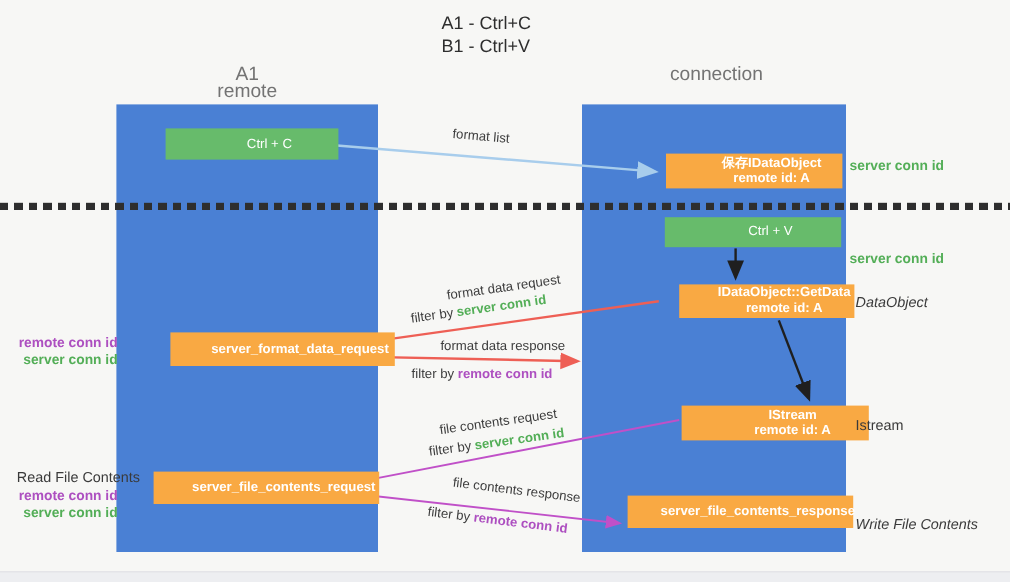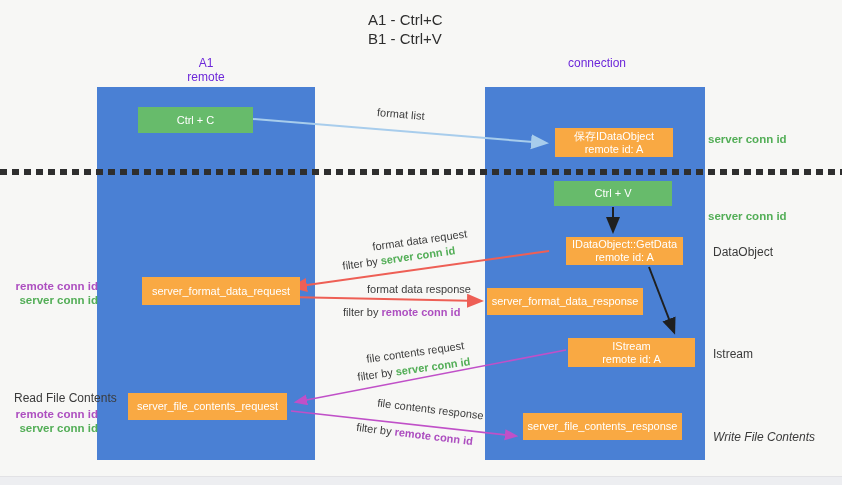--- a/index.html
+++ b/index.html
@@ -1,33 +1,33 @@
 <!DOCTYPE html>
 <html><head>
 <meta charset="utf-8">
 <style>
   html,body{margin:0;padding:0;background:#f7f7f5;}
   .stage{
     position:relative;width:842px;height:485px;overflow:hidden;
     font-family:"Liberation Sans",sans-serif;background:#f7f7f5;color:#3a3a3a;
   }
   .title{position:absolute;left:368px;top:10px;font-size:15px;line-height:19px;color:#2e2e2e;white-space:nowrap;}
-  .col-header{position:absolute;width:120px;text-align:center;font-size:12px;line-height:14px;color:#6d28d9;}
+  .col-header{position:absolute;width:120px;text-align:center;font-size:16px;line-height:14px;color:#737373;}
   .column{position:absolute;top:87px;height:373px;background:#4a80d4;}
   .col-left{left:97px;width:218px;}
   .col-right{left:485px;width:220px;}
   .dotted-line{
     position:absolute;left:0;top:169px;width:842px;height:6px;z-index:4;
     background:repeating-linear-gradient(to right,#2e2e2e 0 7px,transparent 7px 12px);
   }
   .arrows{position:absolute;left:0;top:0;z-index:3;pointer-events:none;}
   .box{position:absolute;z-index:5;display:flex;flex-direction:column;align-items:center;justify-content:center;
-       color:#fff;font-size:11px;line-height:13px;text-align:center;white-space:nowrap;}
+       color:#fff;font-size:11px;line-height:13px;text-align:center;white-space:nowrap;padding-left:29px;}
   .green{background:#67bb6b;}
-  .orange{background:#f9a943;}
+  .orange{background:#f9a943;font-weight:bold;}
   .lbl{position:absolute;z-index:6;font-size:11px;color:#3d3d3d;white-space:nowrap;}
   .green-id{color:#53ae57;font-weight:bold;}
   .purple-id{color:#ad4fc0;font-weight:bold;}
   .side{font-size:12px;color:#3a3a3a;}
   .right-align{text-align:right;}
   .bottom-strip{position:absolute;left:0;bottom:0;width:842px;height:8px;background:#edeef1;border-top:1px solid #e2e2e5;z-index:7;}
 </style>
 </head>
 <body>
 
@@ -90,23 +90,20 @@
 
   <div class="box orange" style="left:566px;top:237px;width:117px;height:28px;">
     <span>IDataObject::GetData</span>
     <span>remote id: A</span>
   </div>
 
   <div class="box orange" style="left:128px;top:277px;width:158px;height:28px;margin-left:14px;">
     <span>server_format_data_request</span>
   </div>
 
-  <div class="box orange" style="left:487px;top:288px;width:156px;height:27px;">
-    <span>server_format_data_response</span>
-  </div>
 
   <div class="box orange" style="left:568px;top:338px;width:127px;height:29px;">
     <span>IStream</span>
     <span>remote id: A</span>
   </div>
 
   <div class="box orange" style="left:128px;top:393px;width:159px;height:27px;">
     <span>server_file_contents_request</span>
   </div>
 
@@ -131,21 +128,21 @@
     <span>filter by </span><span class="green-id">server conn id</span>
   </div>
 
   <div class="lbl" style="left:377px;top:403px;transform:rotate(7deg);">file contents response</div>
   <div class="lbl" style="left:356px;top:428px;transform:rotate(7deg);">
     <span>filter by </span><span class="purple-id">remote conn id</span>
   </div>
 
   <div class="lbl green-id" style="left:708px;top:133px;font-size:11.5px;">server conn id</div>
   <div class="lbl green-id" style="left:708px;top:210px;font-size:11.5px;">server conn id</div>
-  <div class="lbl side" style="left:713px;top:245px;">DataObject</div>
+  <div class="lbl side" style="left:713px;top:245px;font-style:italic;">DataObject</div>
   <div class="lbl side" style="left:713px;top:347px;">Istream</div>
   <div class="lbl side" style="left:713px;top:430px;font-style:italic;">Write File Contents</div>
 
   <div class="lbl right-align" style="left:8px;top:279px;width:90px;font-size:11.5px;line-height:14px;">
     <div class="purple-id">remote conn id</div>
     <div class="green-id">server conn id</div>
   </div>
   <div class="lbl side right-align" style="left:14px;top:391px;width:95px;">Read File Contents</div>
   <div class="lbl right-align" style="left:8px;top:407px;width:90px;font-size:11.5px;line-height:14px;">
     <div class="purple-id">remote conn id</div>

